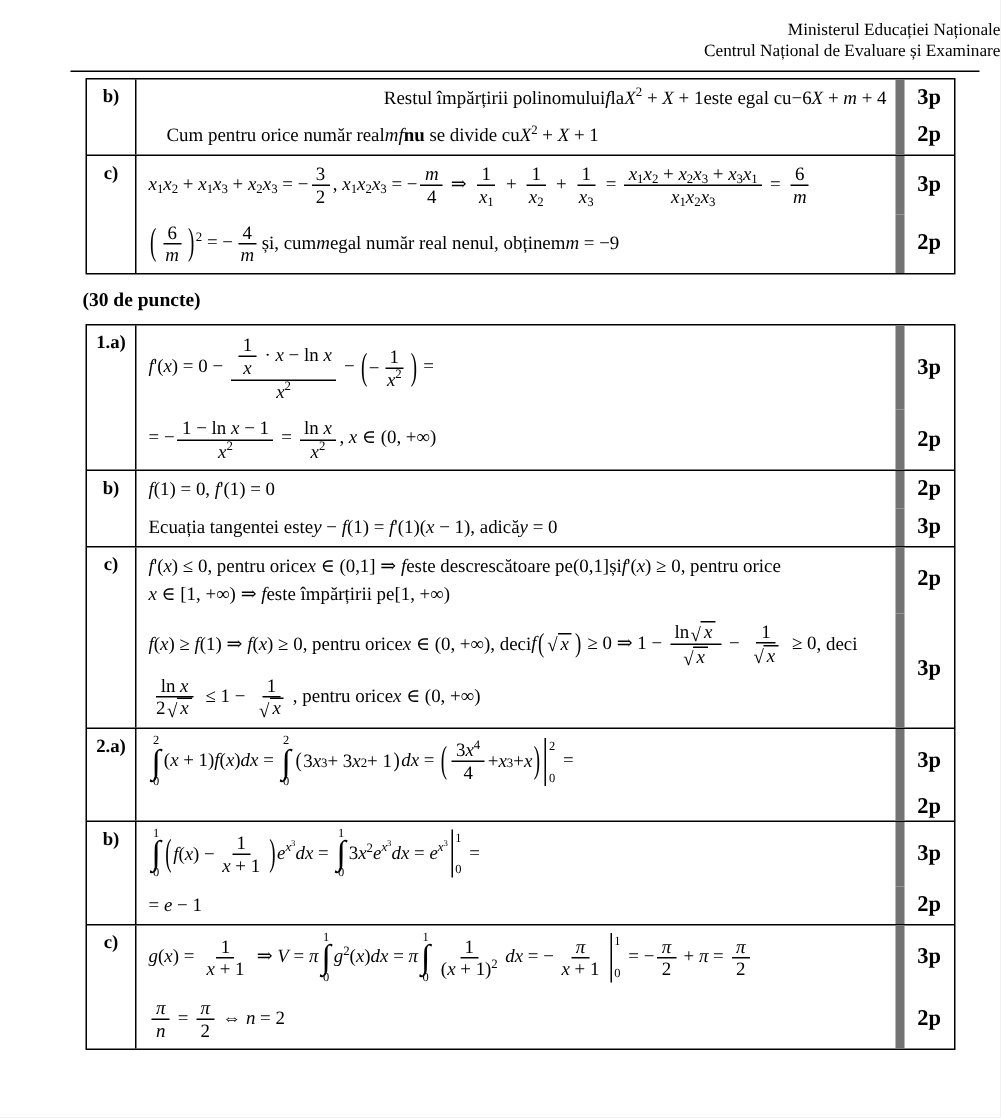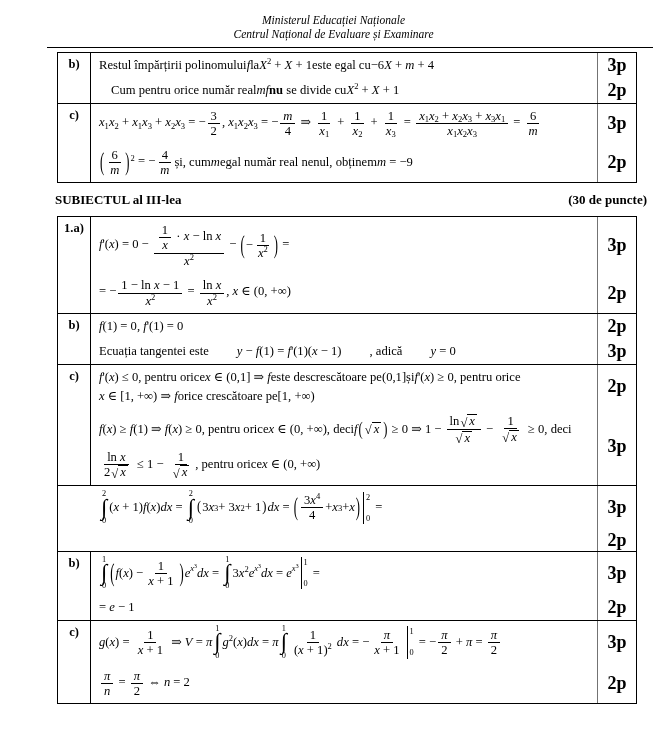--- a/index.html
+++ b/index.html
@@ -2,37 +2,37 @@
 <html><head>
 <meta charset="utf-8">
 <style>
   html,body { margin:0; padding:0; background:#e8e8e8; }
   .page {
     position:relative; width:667px; height:745px; margin:0 auto;
     background:#ffffff; overflow:hidden; box-sizing:border-box;
     font-family:"Liberation Serif","DejaVu Serif",serif; color:#000;
     padding-top:13px;
   }
-  .hdr { text-align:center; font-size:11.5px; line-height:1.25;font-style:italic; }
+  .hdr { text-align:right; font-size:11.5px; line-height:1.25; }
   .hrule { border-top:1.4px solid #000; width:606px; margin:5px 0 4px 47px; }
   .btable { width:580px; margin-left:57px; border:1px solid #000; box-sizing:border-box; }
   .trow { display:grid; grid-template-columns:33px 1fr 39px; }
   .trow + .trow { border-top:1px solid #000; }
   .lab {
     grid-column:1; border-right:1px solid #000; text-align:center;
     font-weight:bold; font-size:12.5px; padding-top:4px;
   }
   .lcell {
     grid-column:2; padding:4px 6px 4px 8px; font-size:12.6px; line-height:1.35;
     display:flex; align-items:center; flex-wrap:wrap; row-gap:2px;
   }
   .lcell .seg { display:inline; }
   .pcell {
-    grid-column:3; border-left:1px solid #737373; display:flex;
-    align-items:center; justify-content:center; font-weight:bold; font-size:18px;
+    grid-column:3; border-left:6px solid #737373; display:flex;
+    align-items:center; justify-content:center; font-weight:bold; font-size:15px;
   }
   .secrow {
     display:flex; justify-content:space-between; width:592px;
     margin:9px 0 8px 55px; font-weight:bold; font-size:13px;
   }
   
   .it  { font-style:italic; }
   .rm  { font-style:normal; }
   .bld { font-weight:bold; }
   .msup { font-size:0.68em; vertical-align:0.55em; line-height:0; }
@@ -67,21 +67,21 @@
 <div class="page">
   <div class="hdr">
     <div>Ministerul Educației Naționale</div>
     <div>Centrul Național de Evaluare și Examinare</div>
   </div>
   <div class="hrule"></div>
 
   <div class="btable" id="table-s2">
       <div class="trow">
         <div class="lab" style="grid-row: 1 / span 2;">b)</div>
-        <div class="lcell" style="grid-row: 1;">
+        <div class="lcell" style="grid-row: 1; justify-content: flex-end;">
           <span class="seg t">Restul împărțirii polinomului </span>
           <span class="seg m"><span class="it">f</span></span>
           <span class="seg t"> la </span>
           <span class="seg m"><span class="it">X</span><span class="msup"><span class="rm">2</span></span><span class="rm"> + </span><span class="it">X</span><span class="rm"> + 1</span></span>
           <span class="seg t"> este egal cu </span>
           <span class="seg m"><span class="rm">−6</span><span class="it">X</span><span class="rm"> + </span><span class="it">m</span><span class="rm"> + 4</span></span>
         </div>
         <div class="pcell" style="grid-row: 1;">3p</div>
         <div class="lcell" style="grid-row: 2; margin-left: 12px;">
           <span class="seg t">Cum pentru orice număr real </span>
@@ -136,21 +136,20 @@
           <span class="seg t"> și, cum </span>
           <span class="seg m"><span class="it">m</span></span>
           <span class="seg t"> egal număr real nenul, obținem </span>
           <span class="seg m"><span class="it">m</span><span class="rm"> = −9</span></span>
         </div>
         <div class="pcell" style="grid-row: 2;">2p</div>
       </div>
     </div>
 
   <div class="secrow">
-    <span>SUBIECTUL al III-lea</span>
     <span>(30 de puncte)</span>
   </div>
 
   <div class="btable" id="table-s3">
       <div class="trow">
         <div class="lab" style="grid-row: 1 / span 2; text-align: center;">1.a)</div>
         <div class="lcell" style="grid-row: 1;">
           <span class="seg m"><span class="it">f</span><span class="rm">'(</span><span class="it">x</span><span class="rm">) = 0 − </span><span class="mf">
               <span class="fn"><span class="mf">
                   <span class="fn"><span class="rm">1</span></span>
@@ -180,41 +179,41 @@
             </span><span class="rm">, </span><span class="it">x</span><span class="rm"> ∈ (0, +∞)</span></span>
         </div>
         <div class="pcell" style="grid-row: 2;">2p</div>
       </div>
       <div class="trow">
         <div class="lab" style="grid-row: 1 / span 2;">b)</div>
         <div class="lcell" style="grid-row: 1;">
           <span class="seg m"><span class="it">f</span><span class="rm">(1) = 0, </span><span class="it">f</span><span class="rm">'(1) = 0</span></span>
         </div>
         <div class="pcell" style="grid-row: 1;">2p</div>
-        <div class="lcell" style="grid-row: 2; gap: 28px;">
+        <div class="lcell" style="grid-row: 2;">
           <span class="seg t">Ecuația tangentei este </span>
           <span class="seg m"><span class="it">y</span><span class="rm"> − </span><span class="it">f</span><span class="rm">(1) = </span><span class="it">f</span><span class="rm">'(1)(</span><span class="it">x</span><span class="rm"> − 1)</span></span>
           <span class="seg t">, adică </span>
           <span class="seg m"><span class="it">y</span><span class="rm"> = 0</span></span>
         </div>
         <div class="pcell" style="grid-row: 2;">3p</div>
       </div>
       <div class="trow">
         <div class="lab" style="grid-row: 1 / span 2;">c)</div>
         <div class="lcell" style="grid-row: 1; align-items: flex-end;">
           <span class="seg m"><span class="it">f</span><span class="rm">'(</span><span class="it">x</span><span class="rm">) ≤ 0</span></span>
           <span class="seg t">, pentru orice </span>
           <span class="seg m"><span class="it">x</span><span class="rm"> ∈ (0,1] ⇒ </span><span class="it">f</span></span>
           <span class="seg t"> este descrescătoare pe </span>
           <span class="seg m"><span class="rm">(0,1]</span></span>
           <span class="seg t"> și </span>
           <span class="seg m"><span class="it">f</span><span class="rm">'(</span><span class="it">x</span><span class="rm">) ≥ 0</span></span>
           <span class="seg t">, pentru orice </span>
           <span class="seg m"><span class="it">x</span><span class="rm"> ∈ [1, +∞) ⇒ </span><span class="it">f</span></span>
-          <span class="seg t"> orice crescătoare pe </span>
+          <span class="seg t"> este împărțirii pe </span>
           <span class="seg m"><span class="rm">[1, +∞)</span></span>
         </div>
         <div class="pcell" style="grid-row: 1;">2p</div>
         <div class="lcell" style="grid-row: 2;">
           <span class="seg m"><span class="it">f</span><span class="rm">(</span><span class="it">x</span><span class="rm">) ≥ </span><span class="it">f</span><span class="rm">(1) ⇒ </span><span class="it">f</span><span class="rm">(</span><span class="it">x</span><span class="rm">) ≥ 0</span></span>
           <span class="seg t">, pentru orice </span>
           <span class="seg m"><span class="it">x</span><span class="rm"> ∈ (0, +∞)</span></span>
           <span class="seg t">, deci </span>
           <span class="seg m"><span class="it">f</span><span class="mpar">
               <span class="pp pp-m">(</span>
@@ -254,20 +253,21 @@
                   <span class="rad">√</span>
                   <span class="rbody"><span class="it">x</span></span>
                 </span></span>
             </span></span>
           <span class="seg t">, pentru orice </span>
           <span class="seg m"><span class="it">x</span><span class="rm"> ∈ (0, +∞)</span></span>
         </div>
         <div class="pcell" style="grid-row: 2;">3p</div>
       </div>
       <div class="trow">
+        <div class="lab" style="grid-row: 1 / span 2;">2.a)</div>
         <div class="lcell" style="grid-row: 1;">
           <span class="seg m"><span class="mint">
               <span class="ib-hi">2</span>
               <span class="ib">∫</span>
               <span class="ib-lo">0</span>
             </span><span class="rm">(</span><span class="it">x</span><span class="rm"> + 1)</span><span class="it">f</span><span class="rm">(</span><span class="it">x</span><span class="rm">)</span><span class="it">dx</span><span class="rm"> = </span><span class="mint">
               <span class="ib-hi">2</span>
               <span class="ib">∫</span>
               <span class="ib-lo">0</span>
             </span><span class="mpar">

